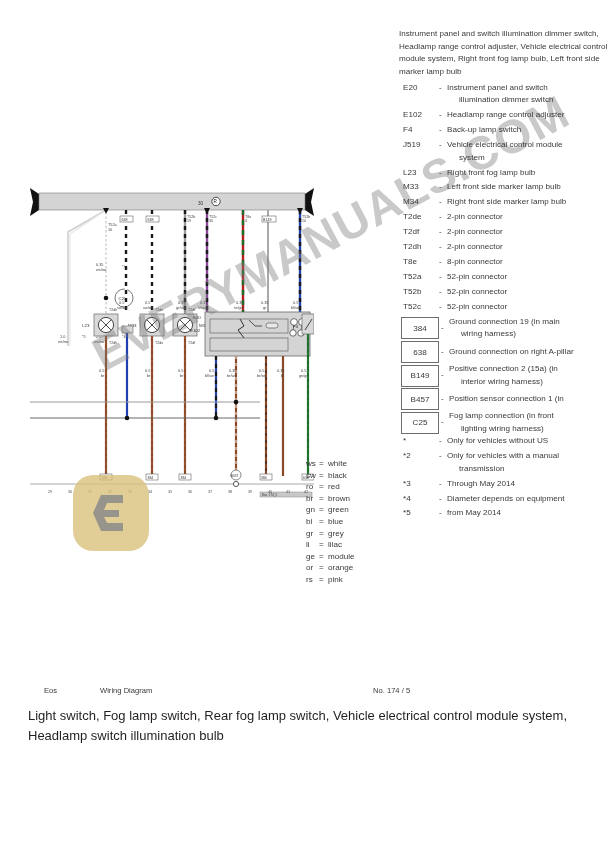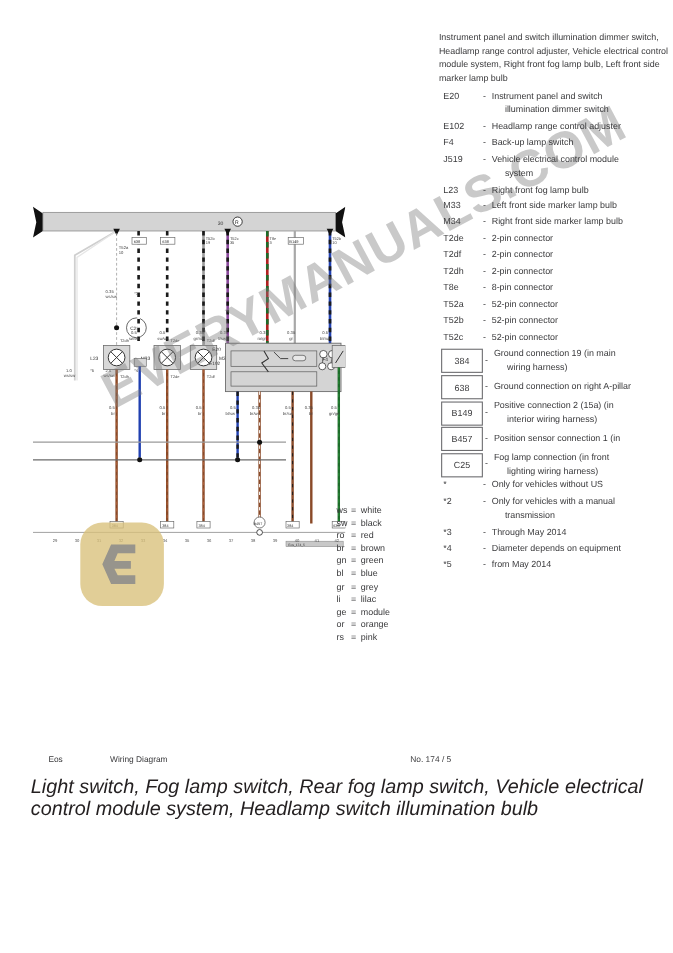--- a/index.html
+++ b/index.html
@@ -67,21 +67,21 @@
   #footer-meta {
     position:absolute; left:28px; top:686px; width:556px;
     font-size:7.6px; color:#3a3a3c;
   }
   #footer-meta .fm-model { position:absolute; left:16px; top:0; }
   #footer-meta .fm-kind  { position:absolute; left:72px; top:0; }
   #footer-meta .fm-no    { position:absolute; left:345px; top:0;text-align:center; }
 
   #footer-title {
     position:absolute; left:28px; top:706px; width:560px;
-    font-size:18px; line-height:19.5px; color:#231f20;font-style:italic;
+    font-size:13px; line-height:19.5px; color:#231f20;
   }
 
   
   #diagram {
     position:absolute; left:30px; top:186px;
     width:284px; height:326px;
   }
   #diagram svg { display:block; }
 
   

